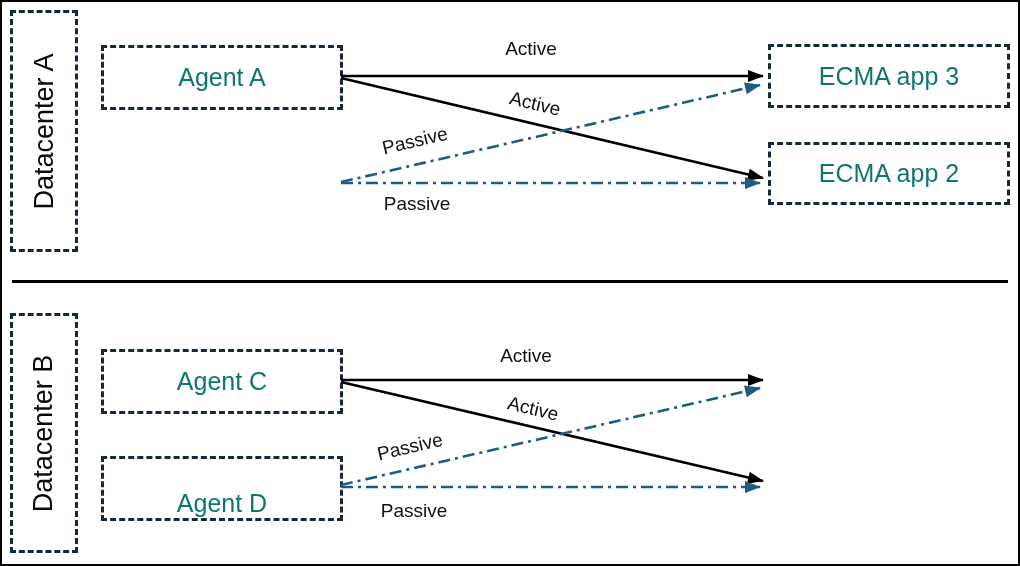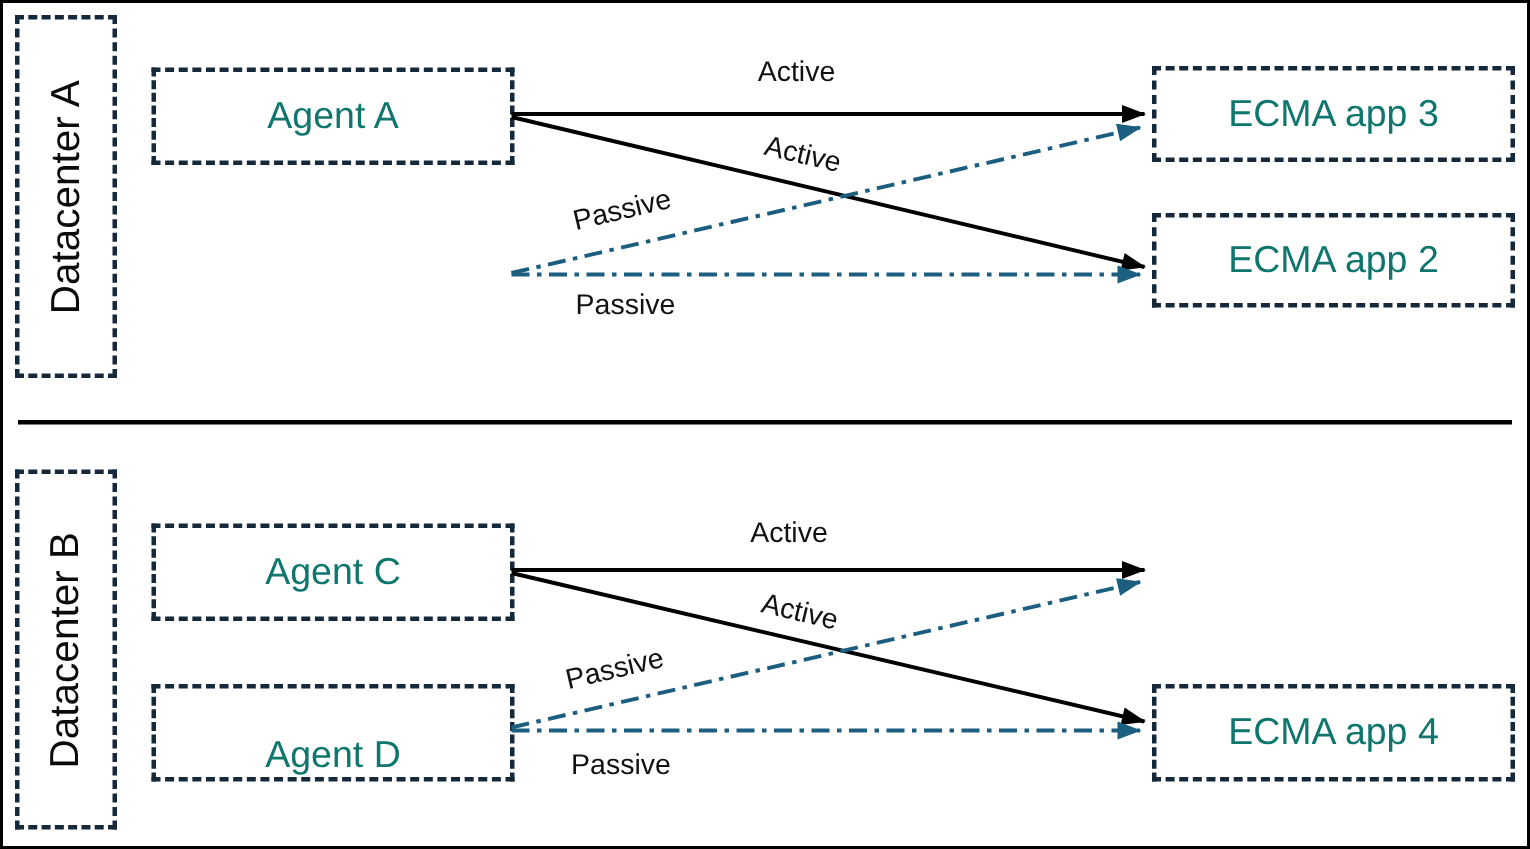--- a/index.html
+++ b/index.html
@@ -108,23 +108,20 @@
 
   <div class="box" style="left:99px; top:347px; width:242px; height:65px;">
     <span>Agent C</span>
   </div>
 
   <div class="box" style="left:99px; top:454px; width:242px; height:65px;align-items:flex-end;">
     <span>Agent D</span>
   </div>
 
 
-  <div class="box" style="left:766px; top:454px; width:242px; height:65px;">
-    <span>ECMA app 4</span>
-  </div>
 
   <div class="divider"></div>
 
   <svg class="arrows" viewBox="0 0 1016 562">
     <defs>
       <marker id="arrow-black" markerUnits="userSpaceOnUse" markerWidth="18" markerHeight="14" refX="16" refY="7" orient="auto">
         <path d="M1,1 L17,7 L1,13 Z" fill="#000000"></path>
       </marker>
       <marker id="arrow-teal" markerUnits="userSpaceOnUse" markerWidth="18" markerHeight="14" refX="16" refY="7" orient="auto">
         <path d="M1,1 L17,7 L1,13 Z" fill="#1b5e80"></path>

